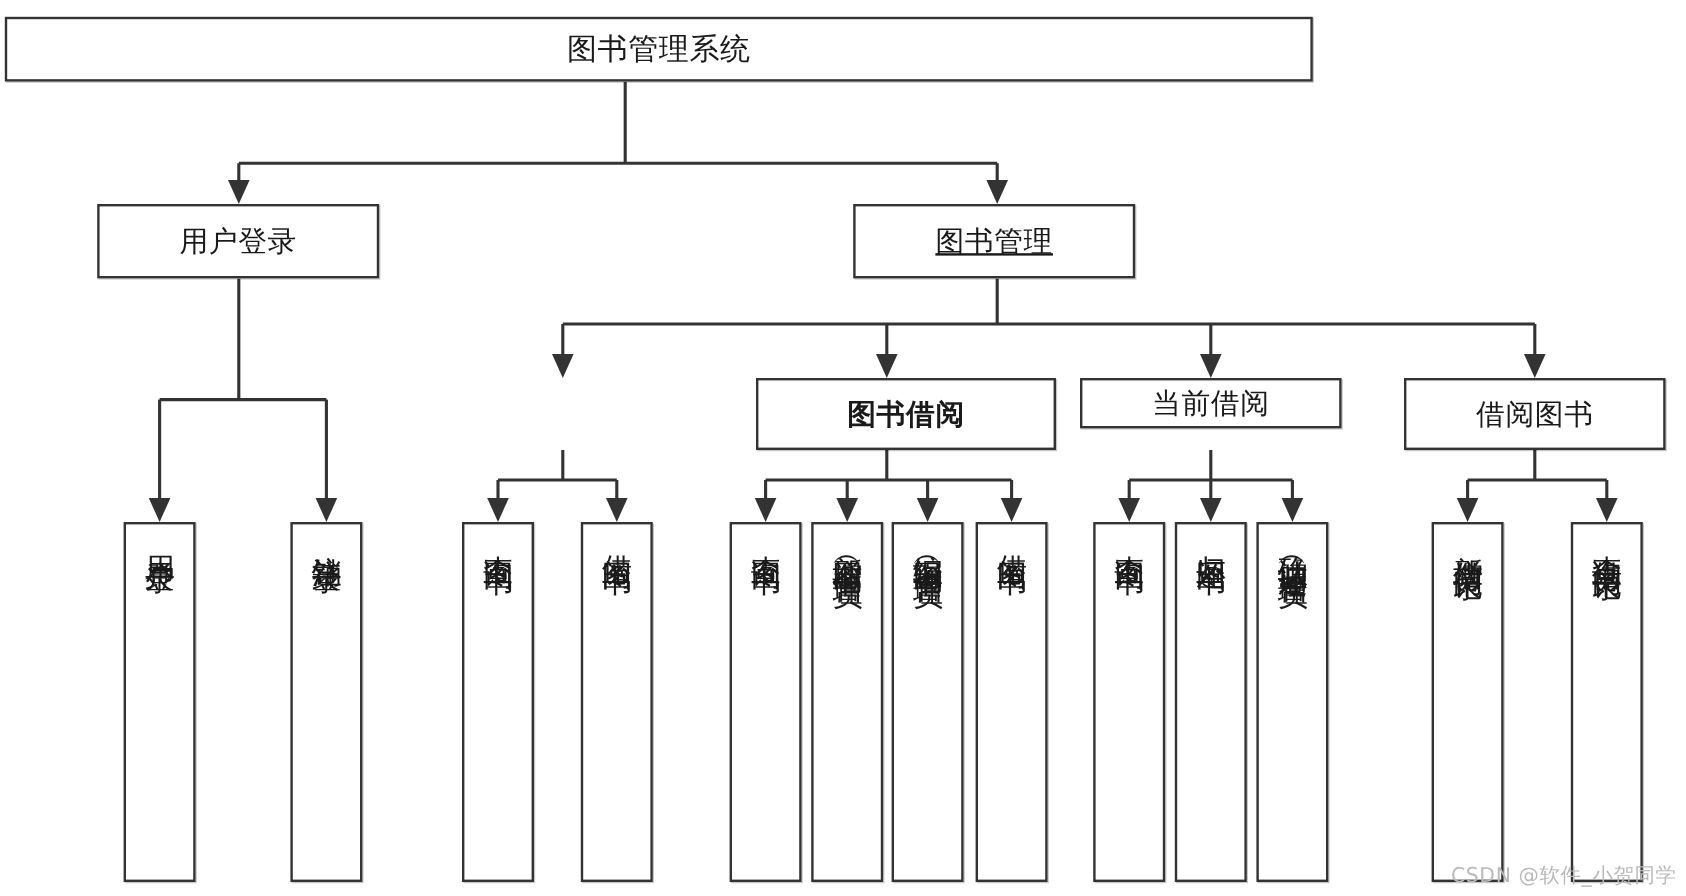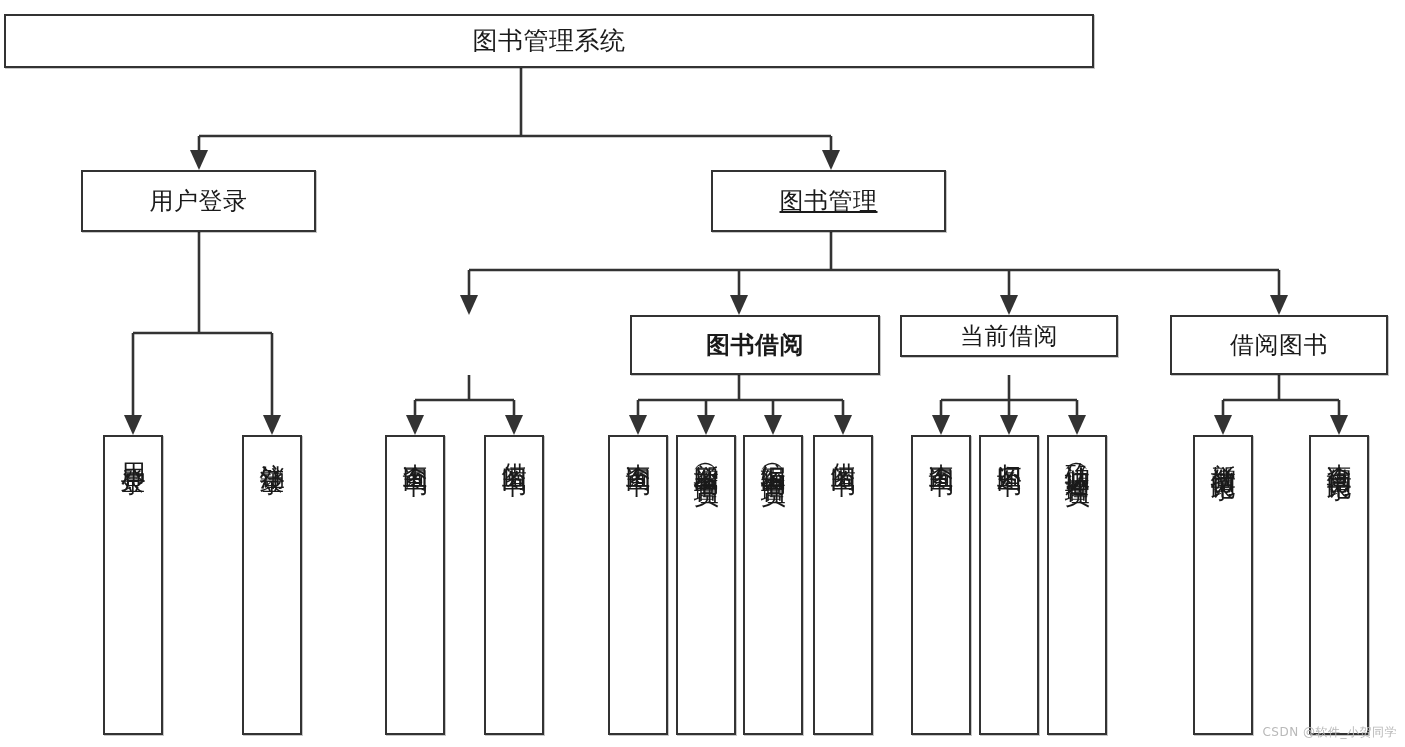--- a/index.html
+++ b/index.html
@@ -67,21 +67,21 @@
     stroke-width: 2.6;
     fill: none;
   }
   svg.edges polygon {
     fill: #333333;
   }
   .watermark {
     position: absolute;
     right: 8px;
     bottom: 6px;
-    font-size: 12px;
+    font-size: 17px;
     color: #b9b9b9;
     white-space: nowrap;
     letter-spacing: 0.5px;
   }
 </style>
 </head>
 <body>
 
 <div id="canvas">
 

